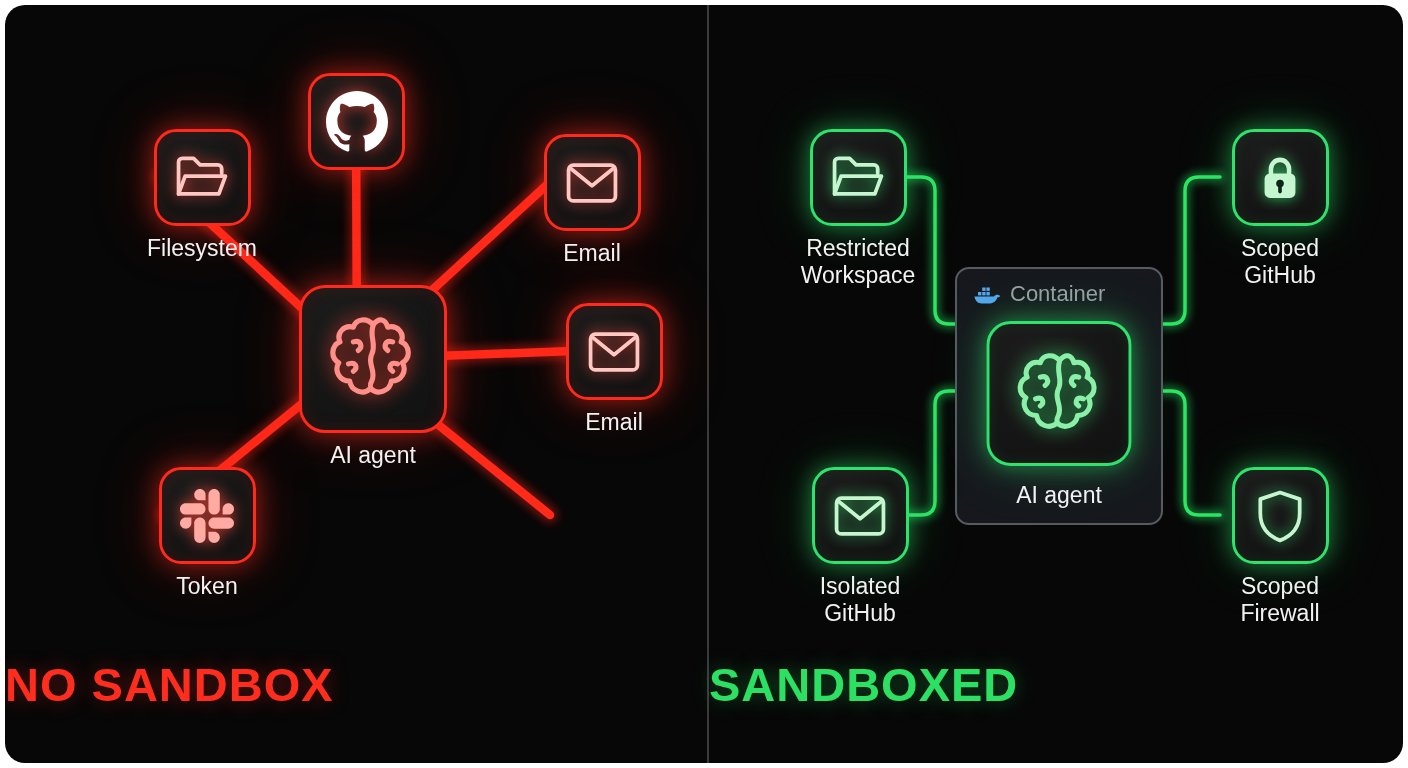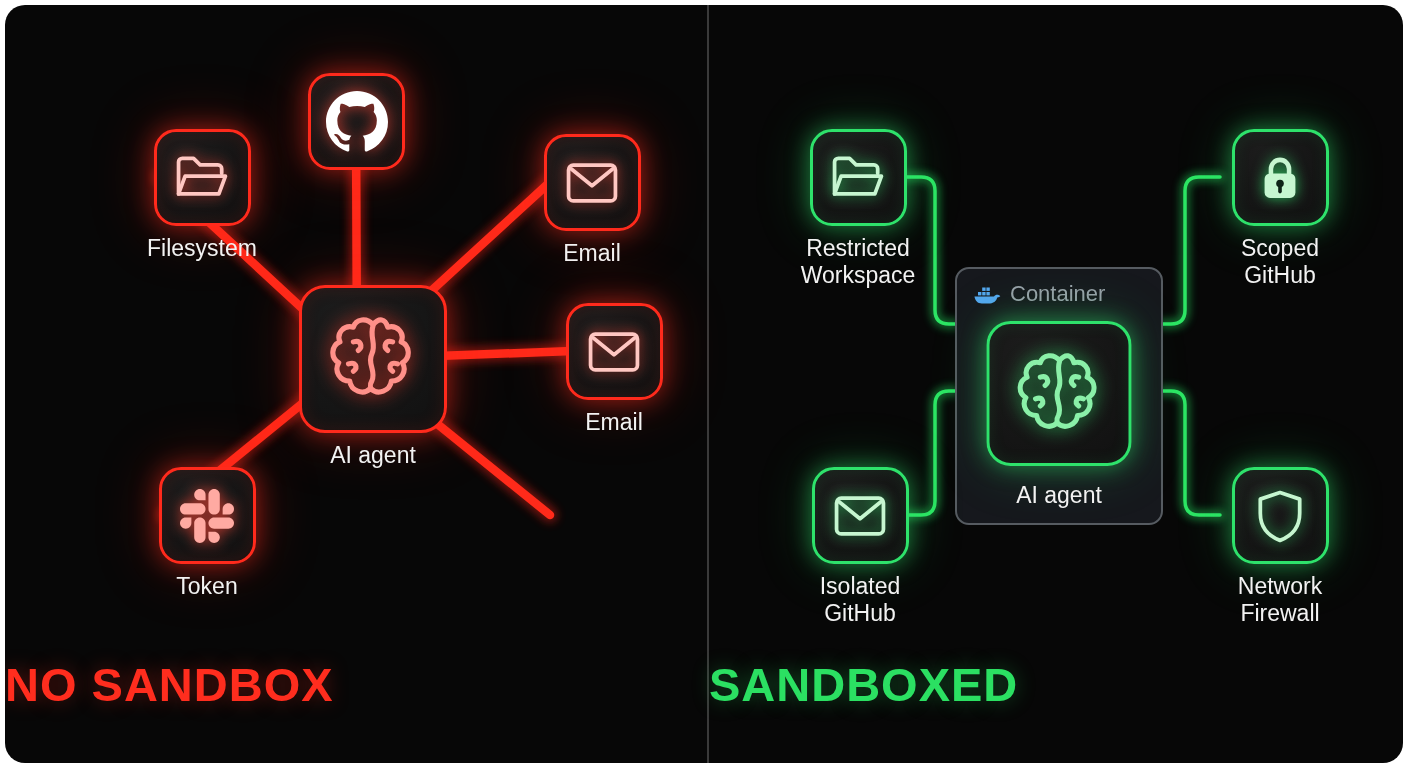--- a/index.html
+++ b/index.html
@@ -251,19 +251,19 @@
       </div>
       <div class="label">Isolated GitHub</div>
     </div>
 
     <div class="node-wrap" style="left:510px;top:462px;">
       <div class="node small green">
         <svg class="icon-green" width="60" height="60" viewBox="0 0 64 64" fill="none" stroke="currentColor" stroke-width="4" stroke-linejoin="round" stroke-linecap="round">
           <path d="M32 7 L53 14 V29 C53 43 45 53 32 58 C19 53 11 43 11 29 V14 Z"></path>
         </svg>
       </div>
-      <div class="label">Network Firewall</div>
+      <div class="label">Scoped Firewall</div>
     </div>
 
     <div class="panel-title green">SANDBOXED</div>
   </div>
 
 </div>
 
 </body></html>

